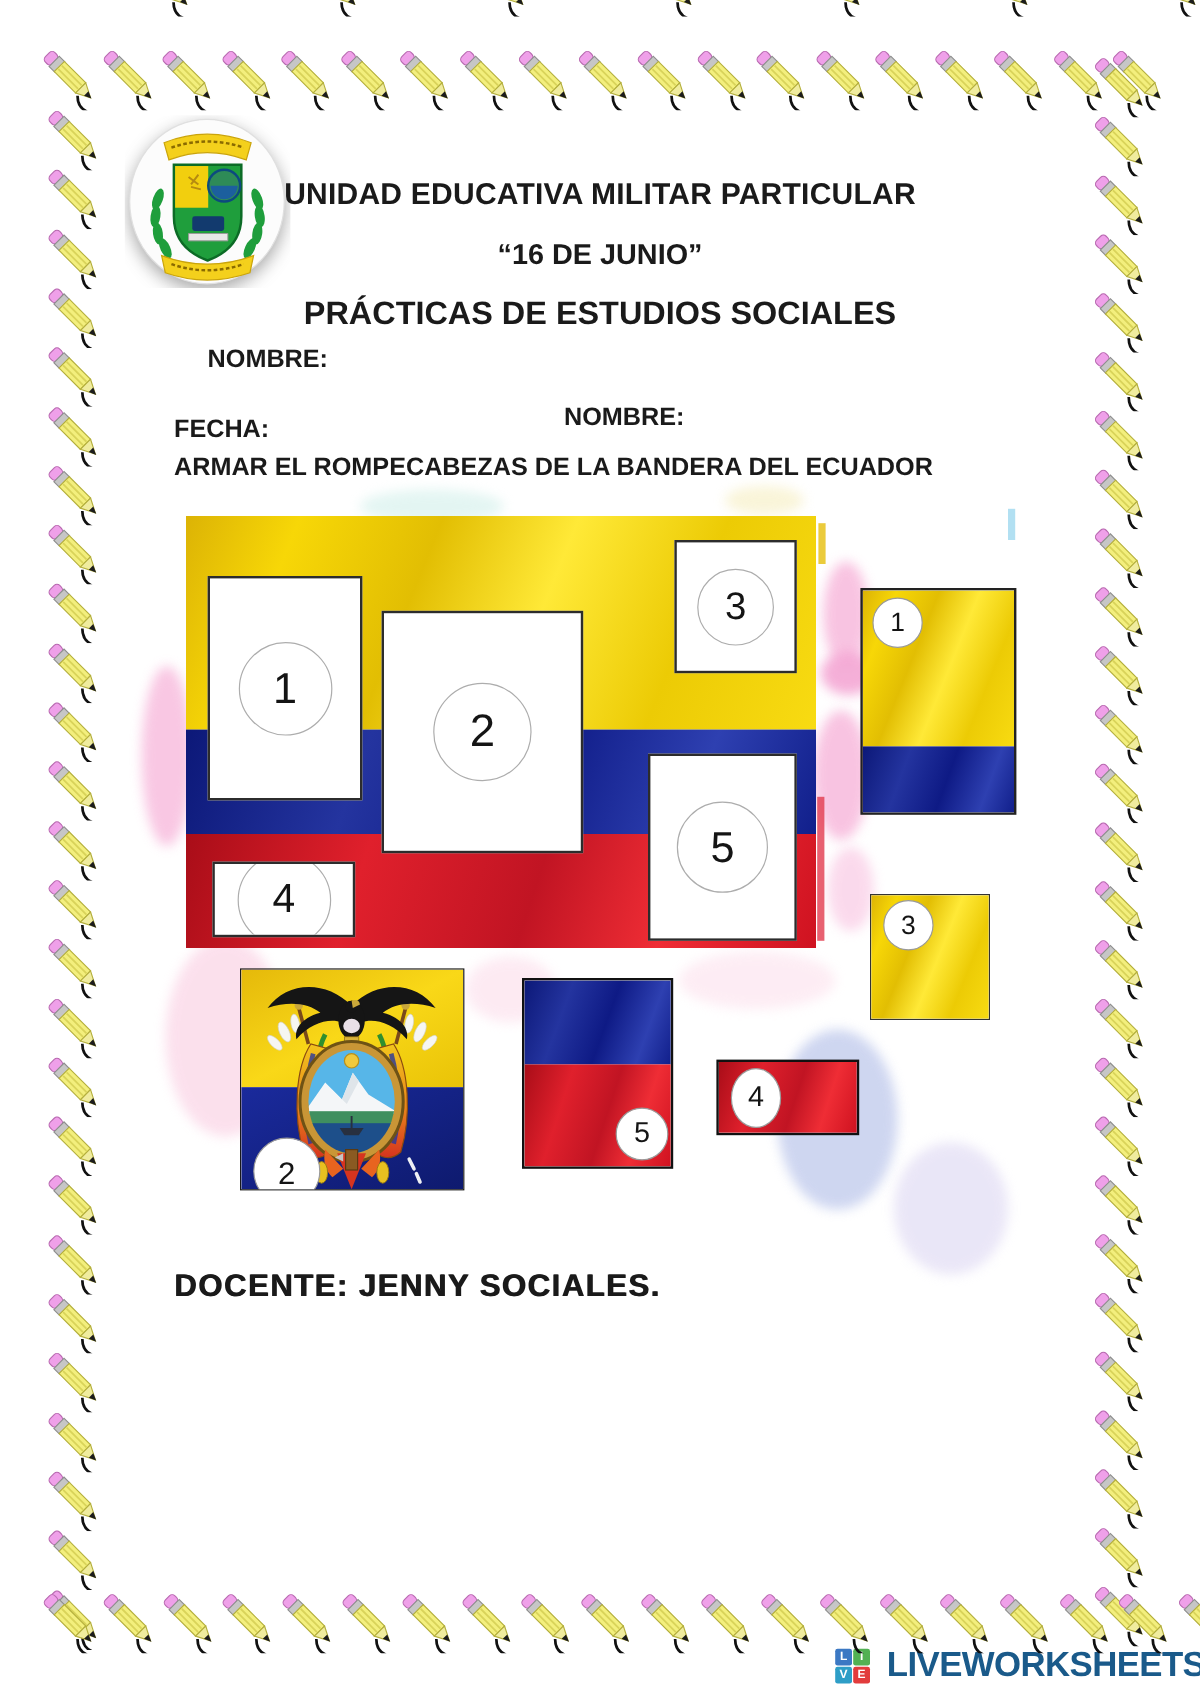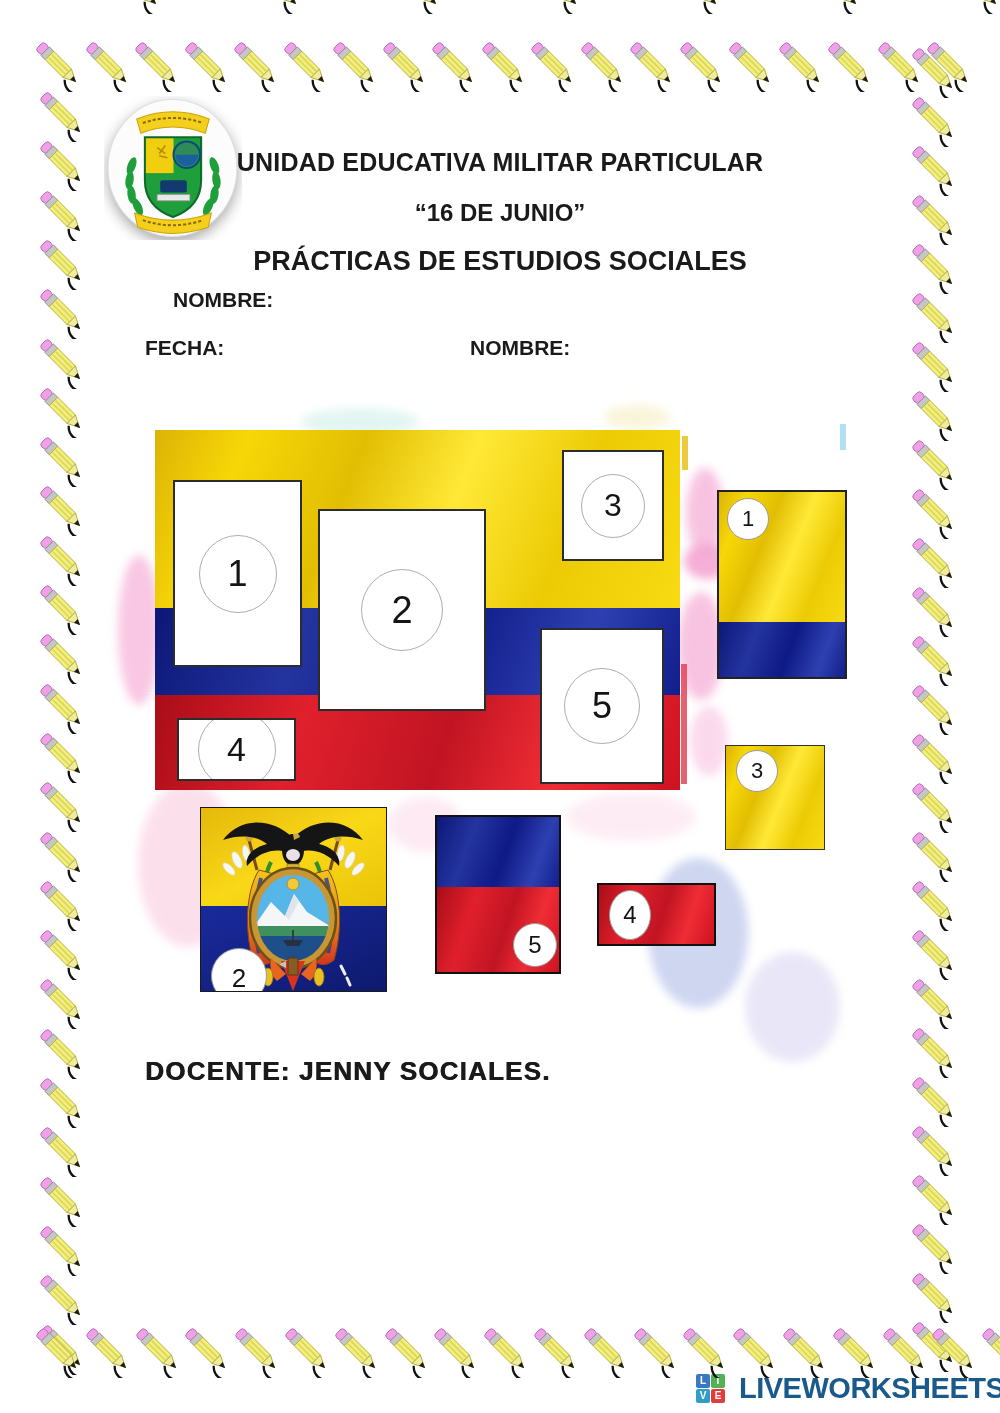--- a/index.html
+++ b/index.html
@@ -383,22 +383,23 @@
     </g>
     <path d="M30,114 Q67,128 105,114 L102,128 Q67,140 33,128 Z" fill="#f4d01c" stroke="#caa40c" stroke-width="1"></path>
     <path d="M38,121 Q67,131 97,121" stroke="#8a6a00" stroke-width="2" fill="none" stroke-dasharray="3,2"></path>
   </svg>
 
   <div class="h-title t1">UNIDAD EDUCATIVA MILITAR PARTICULAR</div>
   <div class="h-title t2">“16 DE JUNIO”</div>
   <div class="h-title t3">PRÁCTICAS DE ESTUDIOS SOCIALES</div>
 
   <div class="label" style="left:153px;top:288px;margin-left:20px;">NOMBRE:</div>
-  <div class="label" style="left:145px;top:336px;">FECHA:</div>
+  <div class="label" style="left:145px;top:346px;">FECHA:</div>
   <div class="label" style="left:470px;top:336px;">NOMBRE:</div>
+  <div class="label" style="left:145px;top:378px;">ARMAR EL ROMPECABEZAS DE LA BANDERA DEL ECUADOR</div>
 
   <div class="blob" style="left:118px;top:555px;width:42px;height:150px;background:#f7b5da;opacity:.75"></div>
   <div class="blob" style="left:686px;top:468px;width:38px;height:88px;background:#f7b5da;opacity:.8"></div>
   <div class="blob" style="left:684px;top:543px;width:46px;height:36px;background:#f4a7d4;opacity:.9"></div>
   <div class="blob" style="left:678px;top:592px;width:46px;height:108px;background:#f7b5da;opacity:.8"></div>
   <div class="blob" style="left:690px;top:706px;width:38px;height:70px;background:#f7b5da;opacity:.5"></div>
   <div class="blob" style="left:138px;top:782px;width:100px;height:165px;background:#f9c7de;opacity:.55"></div>
   <div class="blob" style="left:648px;top:858px;width:100px;height:150px;background:#c6cfee;opacity:.85"></div>
   <div class="blob" style="left:745px;top:952px;width:95px;height:110px;background:#dcd6f2;opacity:.6"></div>
   <div class="blob" style="left:388px;top:797px;width:75px;height:55px;background:#fbd2e4;opacity:.45"></div>

